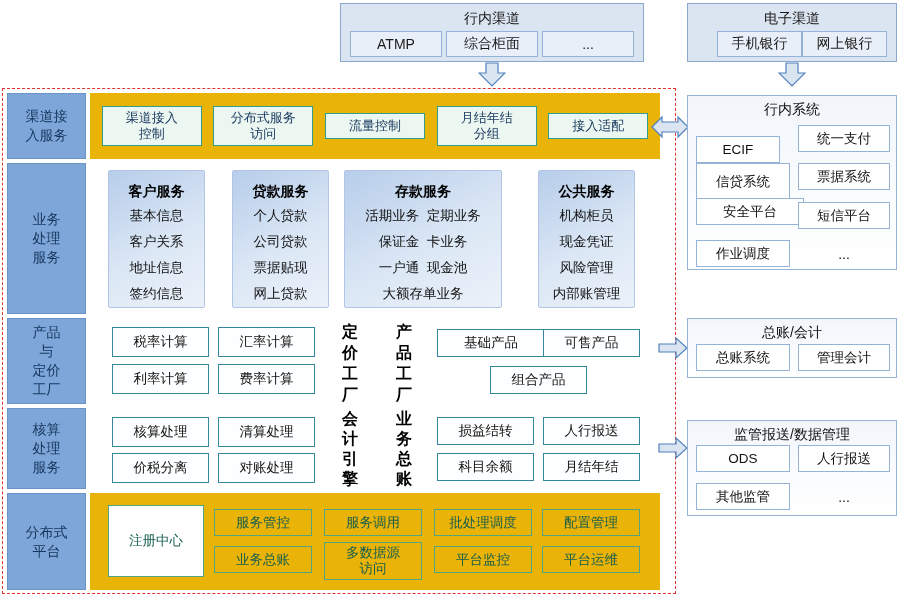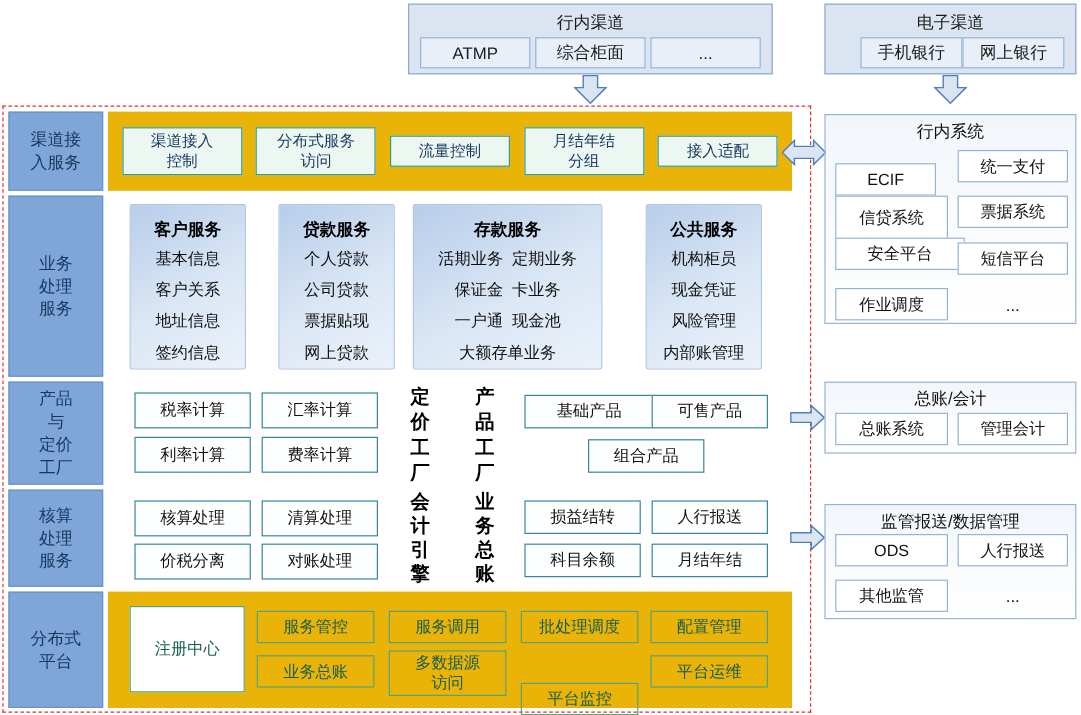--- a/index.html
+++ b/index.html
@@ -169,21 +169,21 @@
 
   <div class="abs mint" style="left:90px;top:493px;width:570px;height:97px;"></div>
   <div class="abs greenbox registry" style="left:108px;top:505px;width:96px;height:72px;">注册中心</div>
   <div class="abs greenbox" style="left:214px;top:509px;">服务管控</div>
   <div class="abs greenbox" style="left:324px;top:509px;">服务调用</div>
   <div class="abs greenbox" style="left:434px;top:509px;">批处理调度</div>
   <div class="abs greenbox" style="left:542px;top:509px;">配置管理</div>
   <div class="abs greenbox" style="left:214px;top:546px;">业务总账</div>
   <div class="abs greenbox" style="left:324px;top:542px;min-height:36px;">多数据源
 访问</div>
-  <div class="abs greenbox" style="left:434px;top:546px;margin-top:23px;">平台监控</div>
+  <div class="abs greenbox" style="left:434px;top:546px;">平台监控</div>
   <div class="abs greenbox" style="left:542px;top:546px;">平台运维</div>
 
   <svg class="abs arrow" style="left:651px;top:113px;" width="38" height="28" viewBox="0 0 38 28">
     <polygon points="1,14 11,4 11,9 27,9 27,4 37,14 27,24 27,19 11,19 11,24"></polygon>
   </svg>
   <svg class="abs arrow" style="left:658px;top:336px;" width="30" height="24" viewBox="0 0 30 24">
     <polygon points="1,8 18,8 18,2 29,12 18,22 18,16 1,16"></polygon>
   </svg>
   <svg class="abs arrow" style="left:658px;top:436px;" width="30" height="24" viewBox="0 0 30 24">
     <polygon points="1,8 18,8 18,2 29,12 18,22 18,16 1,16"></polygon>

